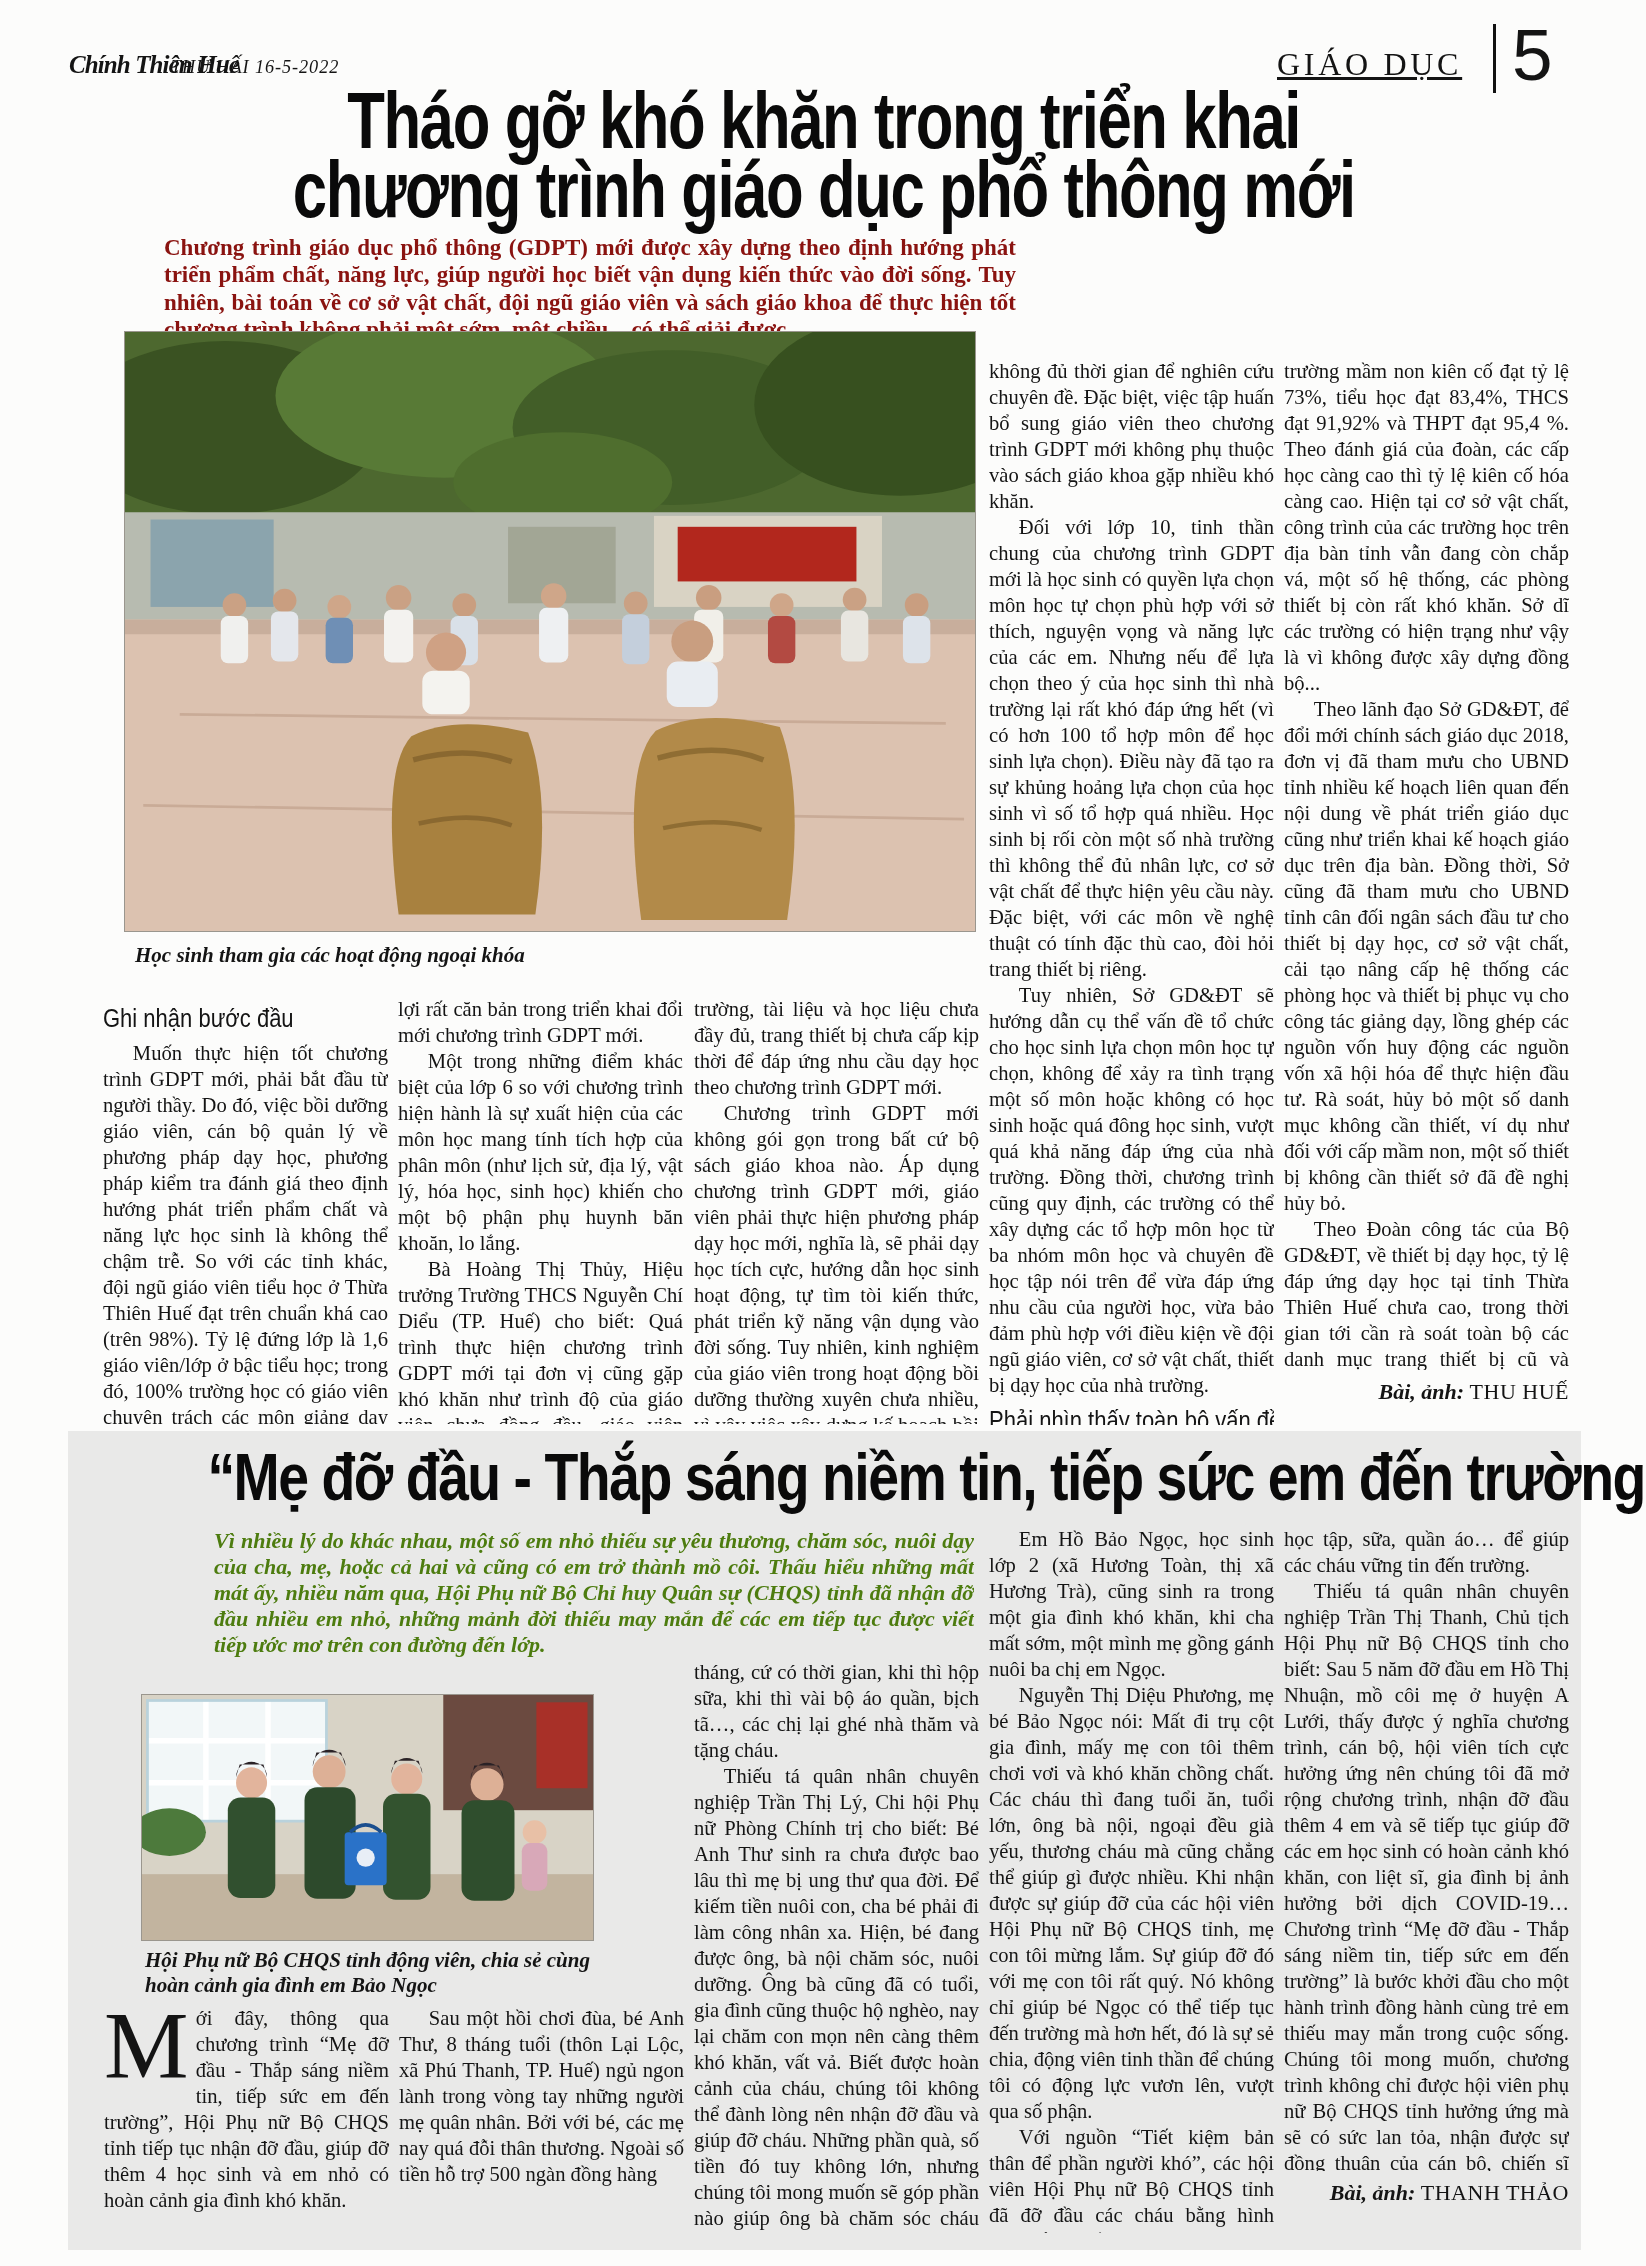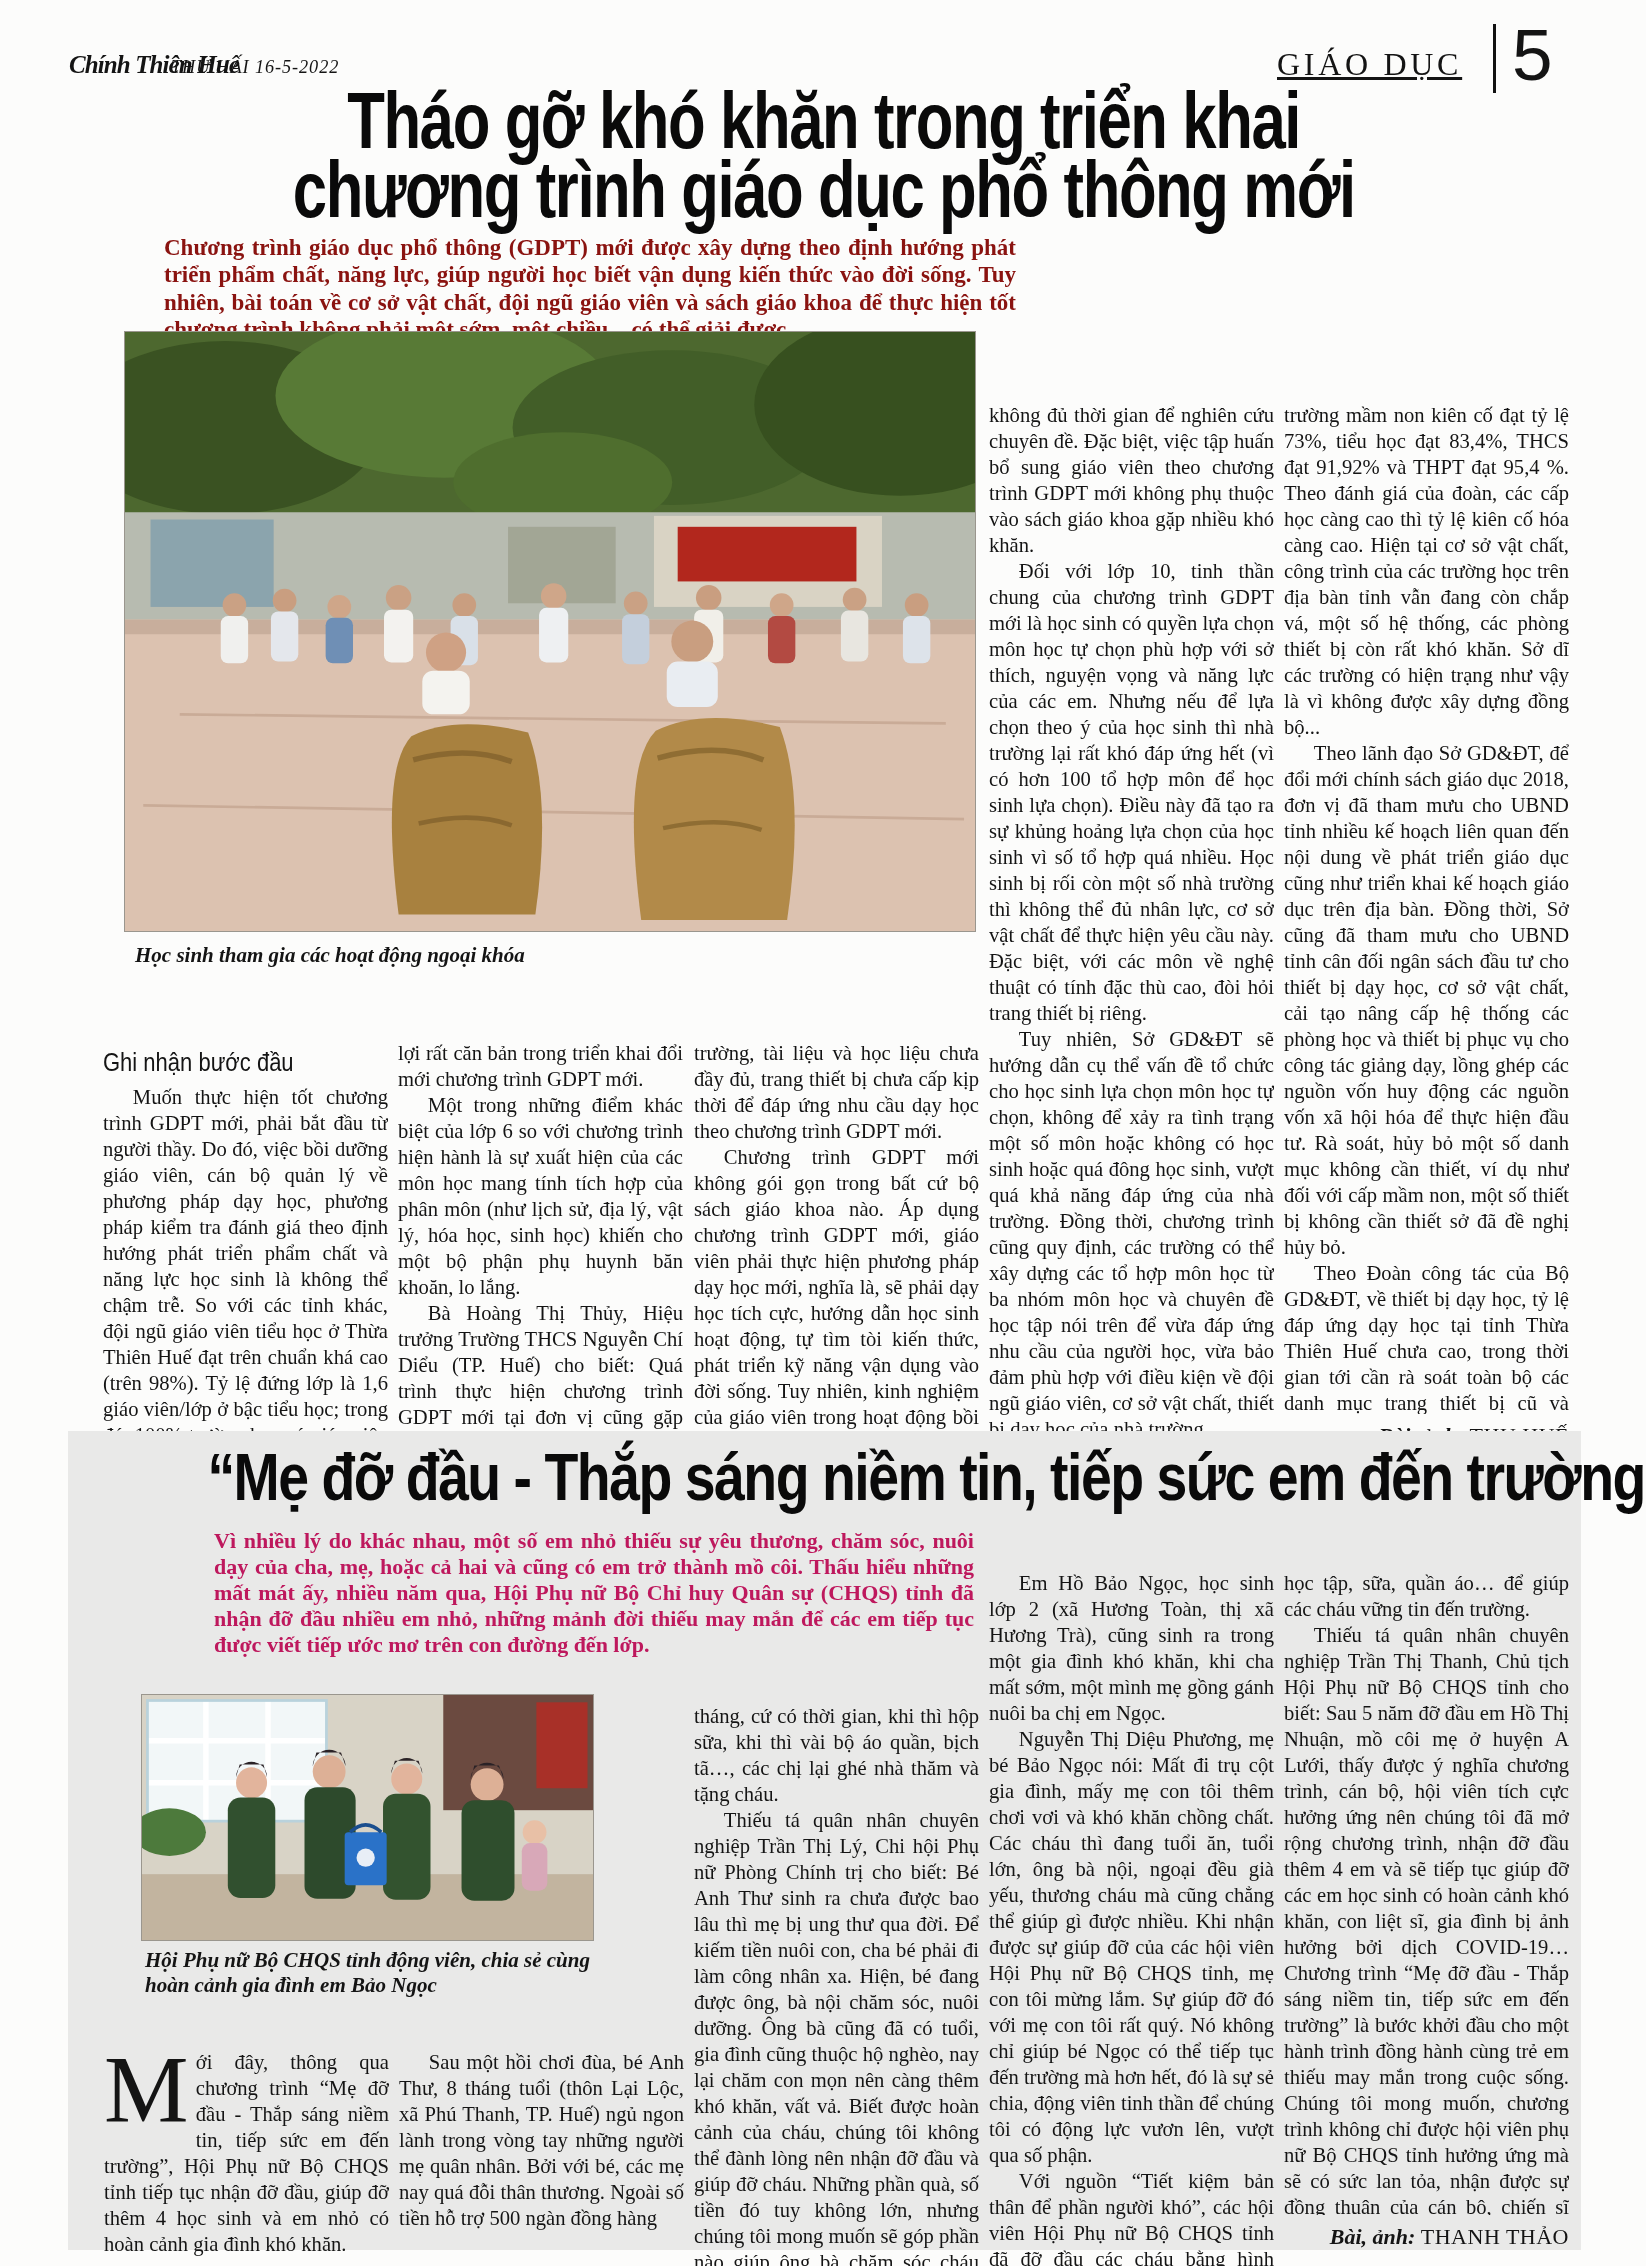--- a/index.html
+++ b/index.html
@@ -20,24 +20,24 @@
             font-weight:800;color:#0a0a0a;}
   .big-head .line{display:block;line-height:69px;}
   .squeeze{display:inline-block;transform:scaleX(0.78);transform-origin:50% 50%;
            white-space:nowrap;letter-spacing:-1.8px;}
   .h1-size{font-size:79px;}
   .h2-size{font-size:66px;}
 
   
   .lede{font-weight:bold;text-align:justify;overflow:hidden;margin-left:40px;}
   .lede1{color:var(--lede-color,#8a1310);font-size:23px;line-height:27.4px;}
-  .lede2{color:#be185d;font-size:22px;line-height:26px;}
-
-  
-  .col{width:285px;text-align:justify;font-size:20.6px;line-height:26px;overflow:hidden;margin-top:44px;}
+  .lede2{color:#4d7c0f;font-size:22px;line-height:26px;font-style:italic;}
+
+  
+  .col{width:285px;text-align:justify;font-size:20.6px;line-height:26px;overflow:hidden;}
   .col p{margin:0;}
   .para{text-indent:1.45em;}
   .para.cont{text-indent:0;}
   .para.subhead{text-indent:0;font-family:"Liberation Sans",sans-serif;font-weight:400;
                 font-size:25px;line-height:27.4px;padding:9.1px 0 7.3px 0;text-align:left;}
   .para.subhead .sq{display:inline-block;transform:scaleX(0.88);transform-origin:0 50%;white-space:nowrap;}
   .coltext{overflow:hidden;}
 
   .byline{text-align:right;padding-top:9.1px;font-size:22px;}
   .byline .byline-prefix{font-style:italic;font-weight:bold;}

